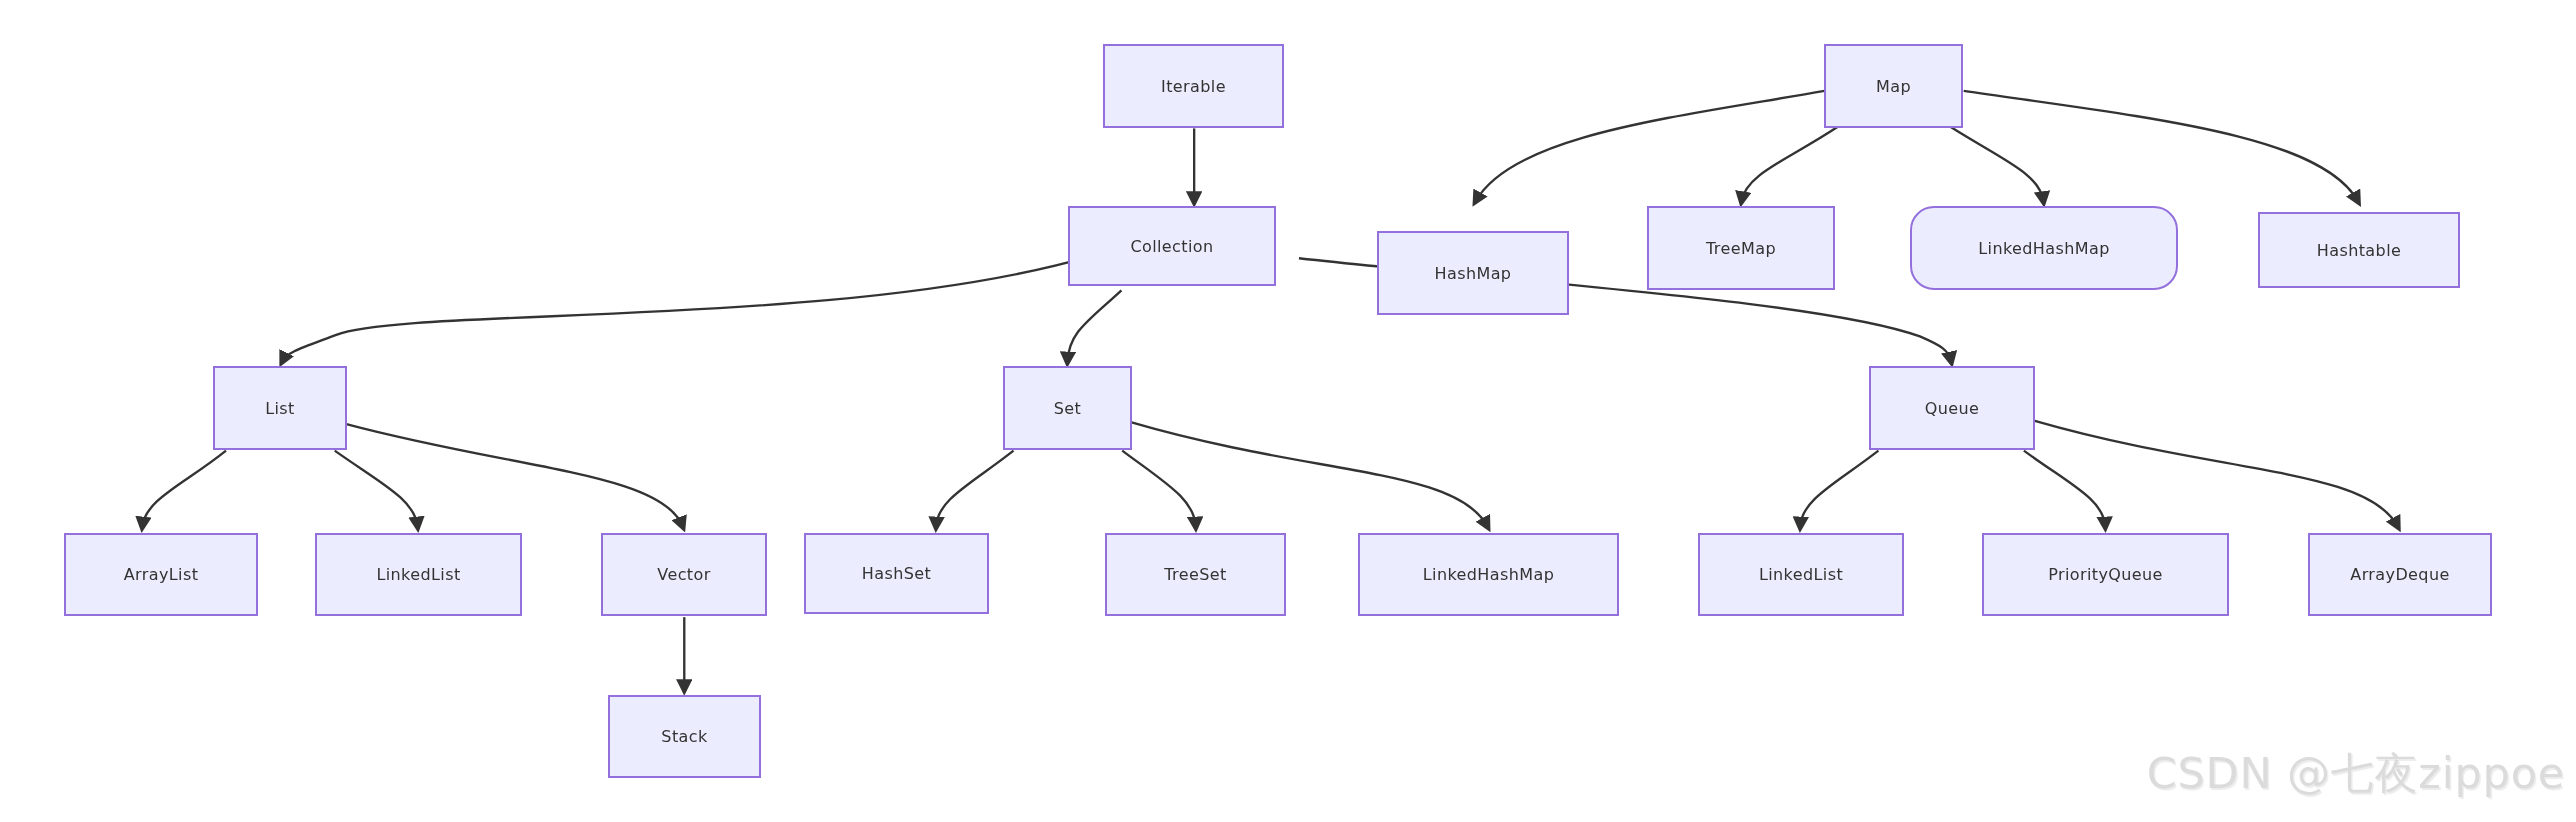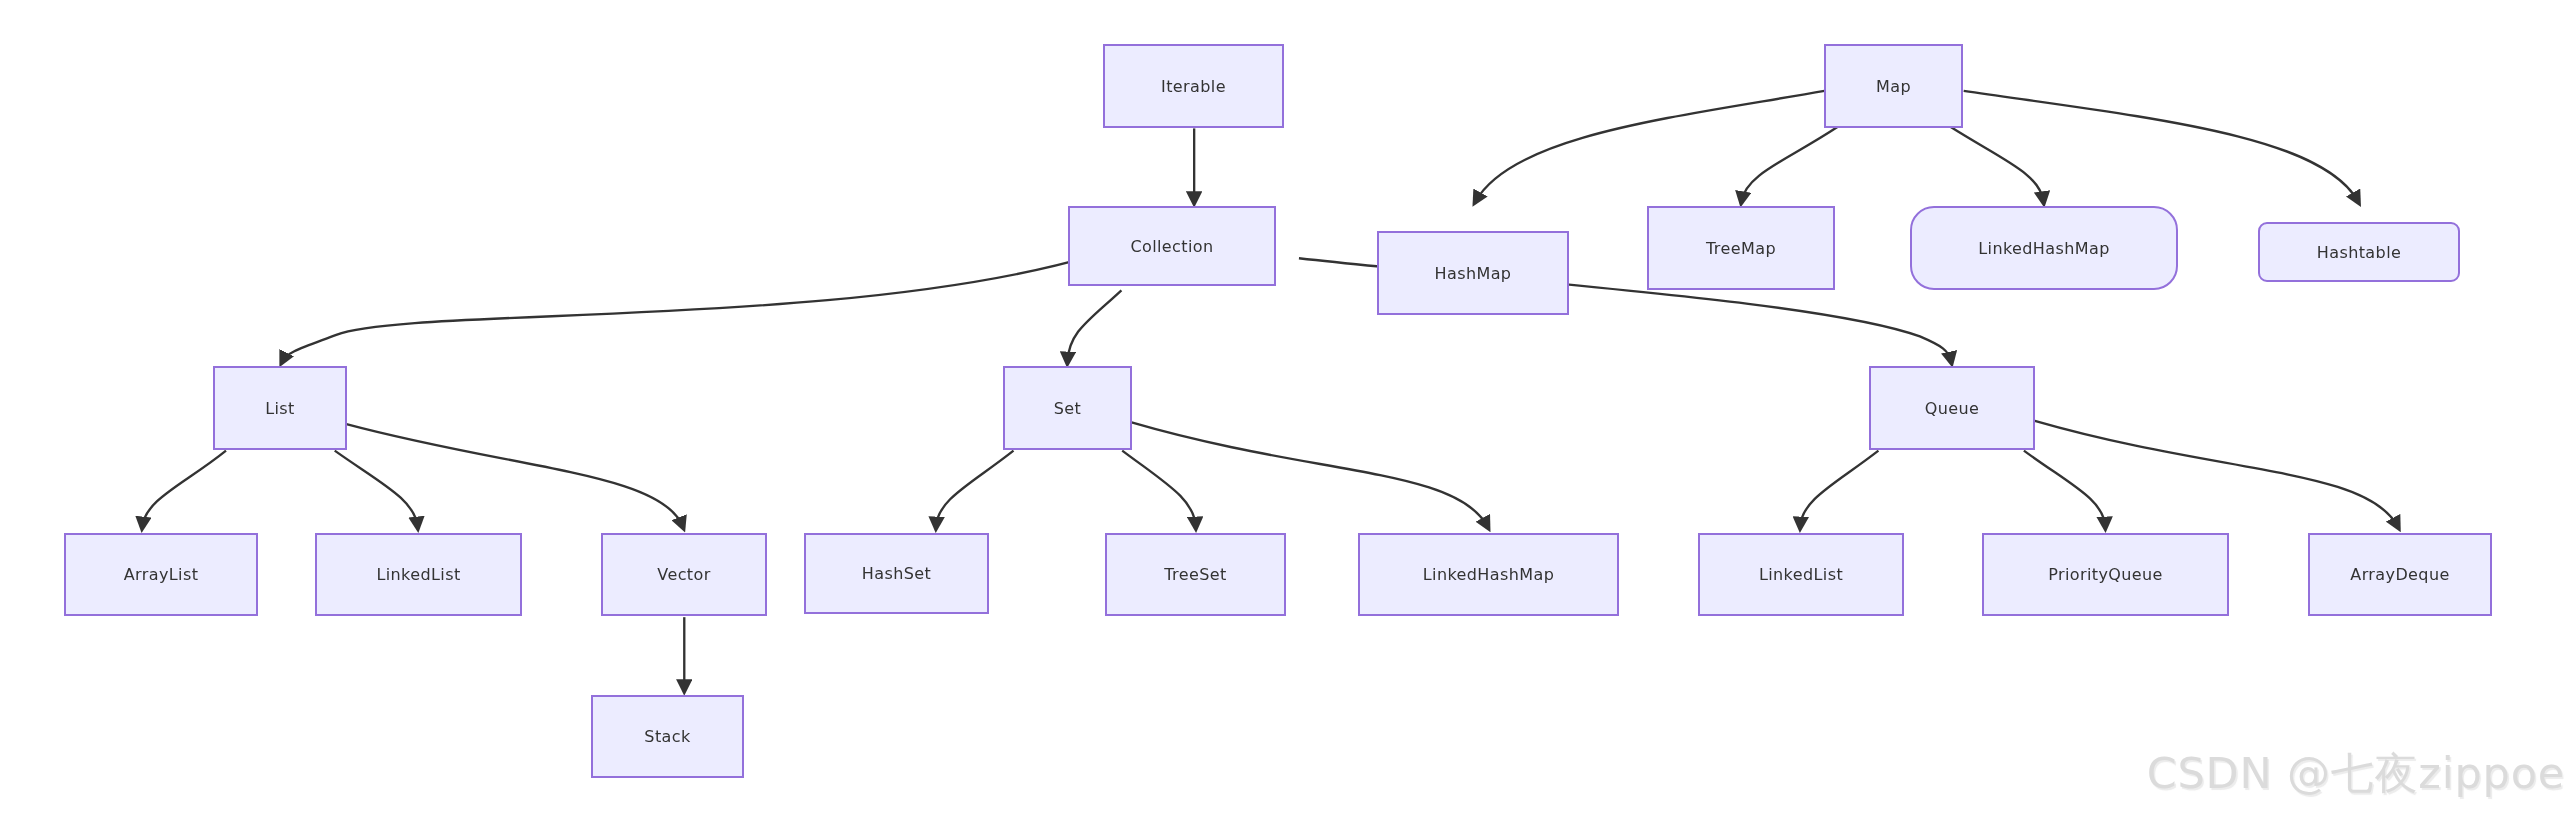--- a/index.html
+++ b/index.html
@@ -88,33 +88,33 @@
     <path class="edge" marker-end="url(#arrow)" d="M2602,538 C2838,606 3026,598 3066,673"></path>
   </svg>
 
   <div class="node" style="left:1103px; top:44px; width:181px; height:84px;">Iterable</div>
   <div class="node" style="left:1824px; top:44px; width:139px; height:84px;">Map</div>
 
   <div class="node" style="left:1068px; top:206px; width:208px; height:80px;">Collection</div>
   <div class="node" style="left:1377px; top:206px; width:192px; height:84px;margin-top:25px;">HashMap</div>
   <div class="node" style="left:1647px; top:206px; width:188px; height:84px;">TreeMap</div>
   <div class="node" style="left:1910px; top:206px; width:268px; height:84px;border-radius:24px;">LinkedHashMap</div>
-  <div class="node" style="left:2258px; top:222px; width:202px; height:60px;border-radius:9px;">Hashtable</div>
+  <div class="node" style="left:2258px; top:212px; width:202px; height:76px;">Hashtable</div>
 
   <div class="node" style="left:213px; top:366px; width:134px; height:84px;">List</div>
   <div class="node" style="left:1003px; top:366px; width:129px; height:84px;">Set</div>
   <div class="node" style="left:1869px; top:366px; width:166px; height:84px;">Queue</div>
 
   <div class="node" style="left:45px; top:533px; width:194px; height:83px;margin-left:19px;">ArrayList</div>
   <div class="node" style="left:315px; top:533px; width:207px; height:83px;">LinkedList</div>
   <div class="node" style="left:601px; top:533px; width:166px; height:83px;">Vector</div>
   <div class="node" style="left:804px; top:533px; width:185px; height:81px;">HashSet</div>
   <div class="node" style="left:1105px; top:533px; width:181px; height:83px;">TreeSet</div>
   <div class="node" style="left:1358px; top:533px; width:261px; height:83px;">LinkedHashMap</div>
   <div class="node" style="left:1698px; top:533px; width:206px; height:83px;">LinkedList</div>
   <div class="node" style="left:1982px; top:533px; width:247px; height:83px;">PriorityQueue</div>
   <div class="node" style="left:2308px; top:533px; width:184px; height:83px;">ArrayDeque</div>
 
-  <div class="node" style="left:591px; top:695px; width:153px; height:83px;">Stack</div>
+  <div class="node" style="left:608px; top:695px; width:153px; height:83px;">Stack</div>
 
   <div class="watermark">CSDN @七夜zippoe</div>
 </div>
 
 
 </body></html>

